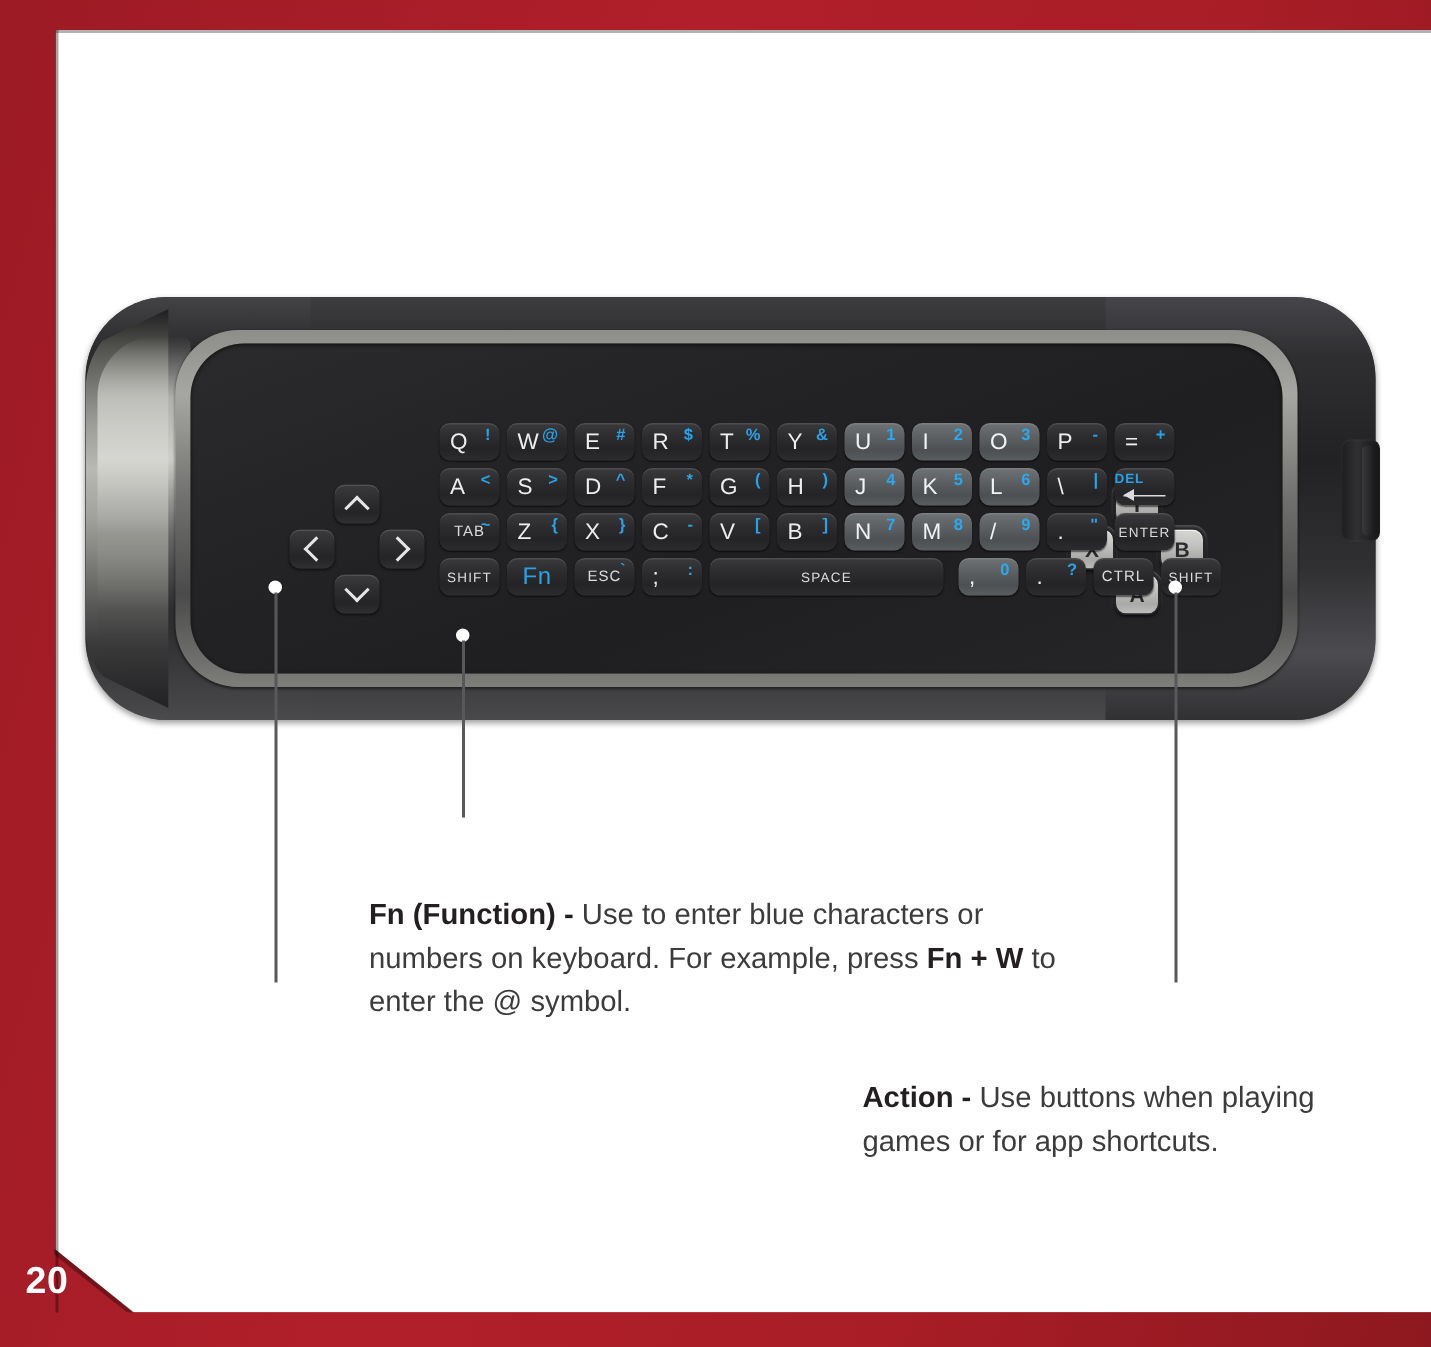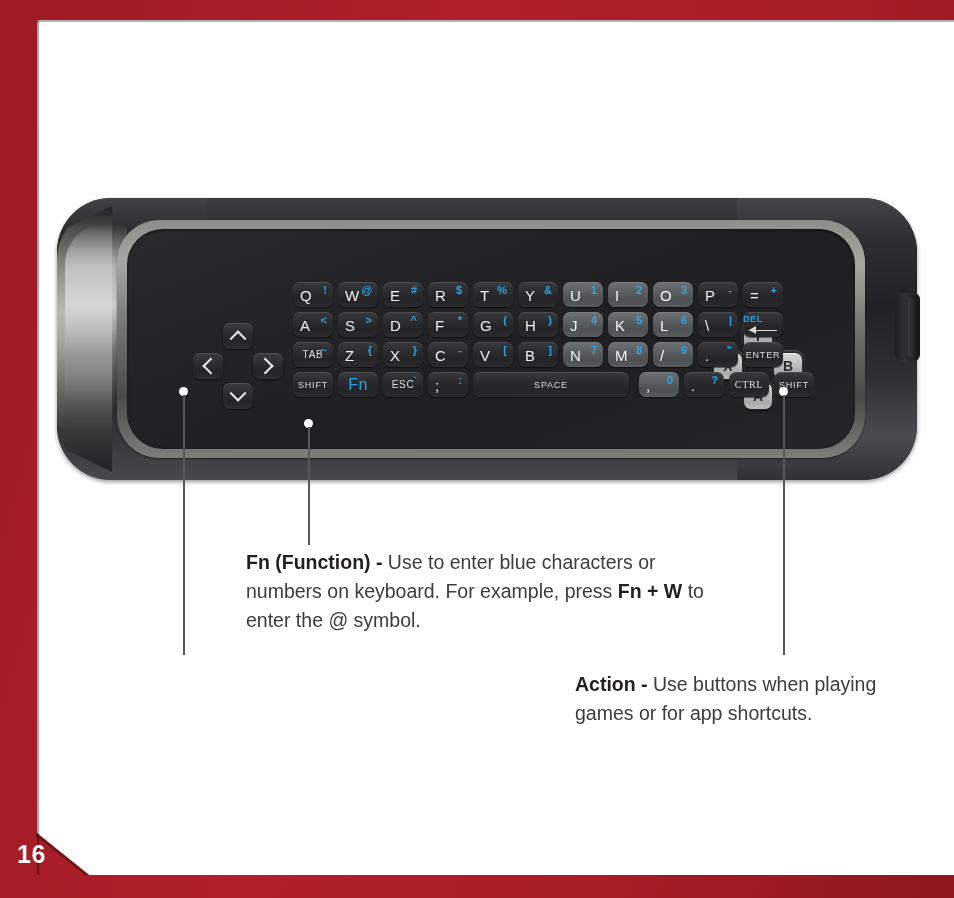--- a/index.html
+++ b/index.html
@@ -175,38 +175,38 @@
   
   .leader{position:absolute;width:1.6px;background:#58585a;}
   .dot{position:absolute;width:9px;height:9px;border-radius:50%;background:#fff;
        box-shadow:0 0 1px rgba(0,0,0,.4);}
 
   
   .caption{
     position:absolute;
     color:#3c3c3c;
     font-family:"Liberation Sans", sans-serif;
-    font-size:19.5px;line-height:29px;font-weight:400;
+    font-size:19.5px;line-height:29px;font-weight:400;margin-top:48px;
   }
   .caption b{color:#231f20;font-weight:bold;}
   #cap-fn{left:246px;top:548px;width:480px;}
   #cap-arrow{left:133px;top:670px;width:300px;}
   #cap-action{left:575px;top:670px;width:360px;}
 </style>
 </head>
 <body>
 
 <div id="page-root">
 
   <div class="red-bg"></div>
   <div class="white-page"></div>
   <div class="page-shadow"></div>
   <div class="page-shadow-top"></div>
   <div class="corner-diag"></div>
-  <div class="page-number">16</div>
+  <div class="page-number">20</div>
 
   <div id="device">
     <div class="shell"></div>
     <div class="shell-left-edge"></div>
     <div class="cap-left"></div>
     <div class="cap-sheen"></div>
     <div class="shell-right"></div>
     <div class="side-button"></div>
     <div class="bezel"></div>
     <div class="face">
@@ -391,21 +391,21 @@
             <div class="lbl small">SPACE</div>
           </div>
           <div class="key lit" style="left: 512px; top: 143px; width: 40px; height: 25px;">
             <div class="main">,</div>
             <div class="alt">0</div>
           </div>
           <div class="key" style="left: 557px; top: 143px; width: 40px; height: 25px;">
             <div class="main">.</div>
             <div class="alt">?</div>
           </div>
-          <div class="key" style="left: 602px; top: 143px; width: 40px; height: 25px; font-family: Liberation Serif, serif;">
+          <div class="key" style="left: 602px; top: 143px; width: 40px; height: 25px;">
             <div class="lbl">CTRL</div>
           </div>
           <div class="key" style="left: 647px; top: 143px; width: 40px; height: 25px;">
             <div class="lbl small">SHIFT</div>
           </div>
         </div>
 
     </div>
   </div>
 

